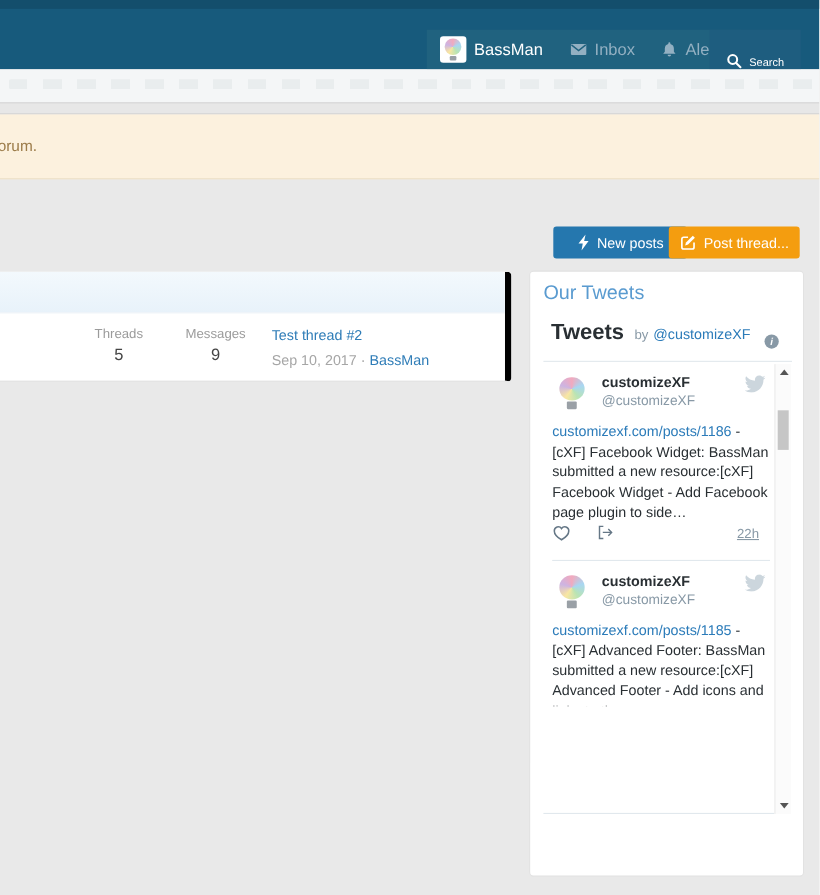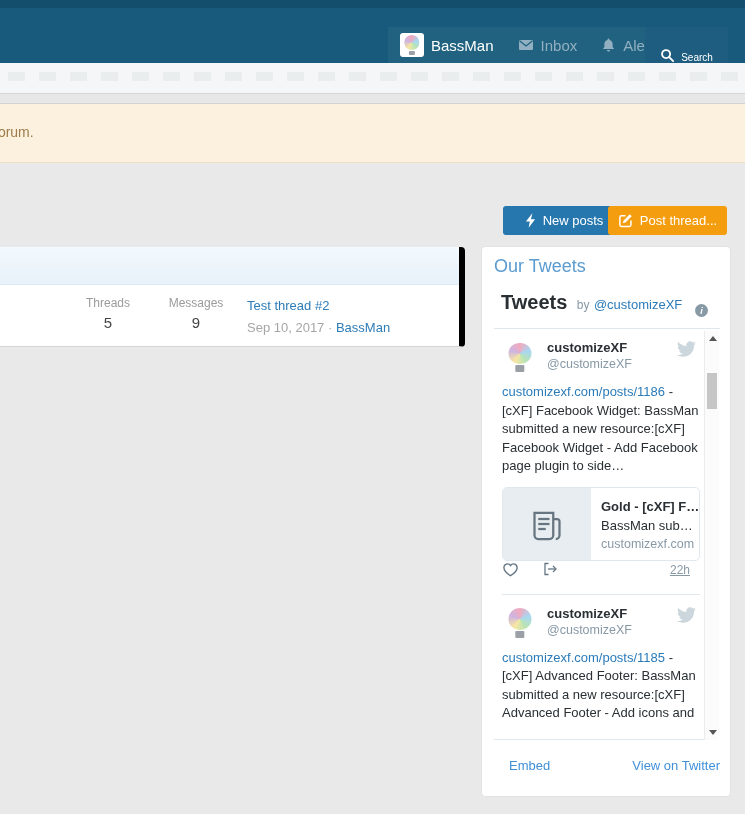--- a/index.html
+++ b/index.html
@@ -218,38 +218,20 @@
             <div class="t-name">customizeXF</div>
             <div class="t-handle">@customizeXF</div>
           </div>
         </div>
         <span class="t-bird">
           <svg width="19" height="16" viewBox="0 0 24 20">
               <path d="M23.9 2.6c-.9.4-1.8.7-2.8.8 1-.6 1.8-1.6 2.2-2.7-1 .6-2 1-3.1 1.2C19.3.9 18 .3 16.6.3c-2.7 0-4.9 2.2-4.9 4.9 0 .4 0 .8.1 1.1C7.7 6.1 4.1 4.2 1.6 1.2c-.4.7-.7 1.6-.7 2.5 0 1.7.9 3.2 2.2 4.1-.8 0-1.6-.2-2.2-.6v.1c0 2.4 1.7 4.4 3.9 4.8-.4.1-.8.2-1.3.2-.3 0-.6 0-.9-.1.6 2 2.4 3.4 4.6 3.4-1.7 1.3-3.8 2.1-6.1 2.1-.4 0-.8 0-1.2-.1 2.2 1.4 4.8 2.2 7.6 2.2 9.1 0 14-7.5 14-14v-.6c1-.7 1.8-1.6 2.4-2.6z" fill="currentColor"></path>
             </svg>
         </span>
         <p class="t-text"><a>customizexf.com/posts/1186</a><span> - [cXF] Facebook Widget: BassMan submitted a new resource:[cXF] Facebook Widget - Add Facebook page plugin to side…</span></p>
-        <div class="t-card">
-          <div class="t-card-thumb">
-            <span class="icon">
-              <svg width="40" height="40" viewBox="0 0 32 32">
-                  <path d="M6 7h15v18a3 3 0 0 1-3 3H9a3 3 0 0 1-3-3V7z" fill="none" stroke="#66757f" stroke-width="1.8"></path>
-                  <path d="M21 12h3a2 2 0 0 1 2 2v11a3 3 0 0 1-3 3" fill="none" stroke="#66757f" stroke-width="1.8"></path>
-                  <line x1="9" y1="12" x2="18" y2="12" stroke="#66757f" stroke-width="1.8"></line>
-                  <line x1="9" y1="16" x2="18" y2="16" stroke="#66757f" stroke-width="1.8"></line>
-                  <line x1="9" y1="20" x2="15" y2="20" stroke="#66757f" stroke-width="1.8"></line>
-                </svg>
-            </span>
-          </div>
-          <div class="t-card-body">
-            <div class="t-card-title">Gold - [cXF] F…</div>
-            <div class="t-card-desc">BassMan sub…</div>
-            <div class="t-card-domain">customizexf.com</div>
-          </div>
-        </div>
         <div class="t-actions">
           <span class="t-like">
             <svg width="17" height="16" viewBox="0 0 16 15">
                 <path d="M8 13.8S1.8 10.2 1.8 6.2a3.4 3.4 0 0 1 6.2-2 3.4 3.4 0 0 1 6.2 2c0 4-6.2 7.6-6.2 7.6z" fill="none" stroke="currentColor" stroke-width="1.3"></path>
               </svg>
           </span>
           <span class="t-share">
             <svg width="17" height="16" viewBox="0 0 16 16">
                 <polyline points="6,2.5 2.5,2.5 2.5,13.5 6,13.5" fill="none" stroke="currentColor" stroke-width="1.3"></polyline>
                 <line x1="5.5" y1="8" x2="13.5" y2="8" stroke="currentColor" stroke-width="1.3"></line>
@@ -281,19 +263,15 @@
     <div class="tw-scrollbar">
       <div class="sb-btn sb-up">
           <div class="tri-up"></div>
         </div>
       <div class="sb-thumb"></div>
       <div class="sb-btn sb-down">
           <div class="tri-down"></div>
         </div>
     </div>
 
-    <div class="tw-footer">
-      <a class="tw-embed">Embed</a>
-      <a class="tw-view">View on Twitter</a>
-    </div>
   </div>
 
 </div>
 
 </body></html>

